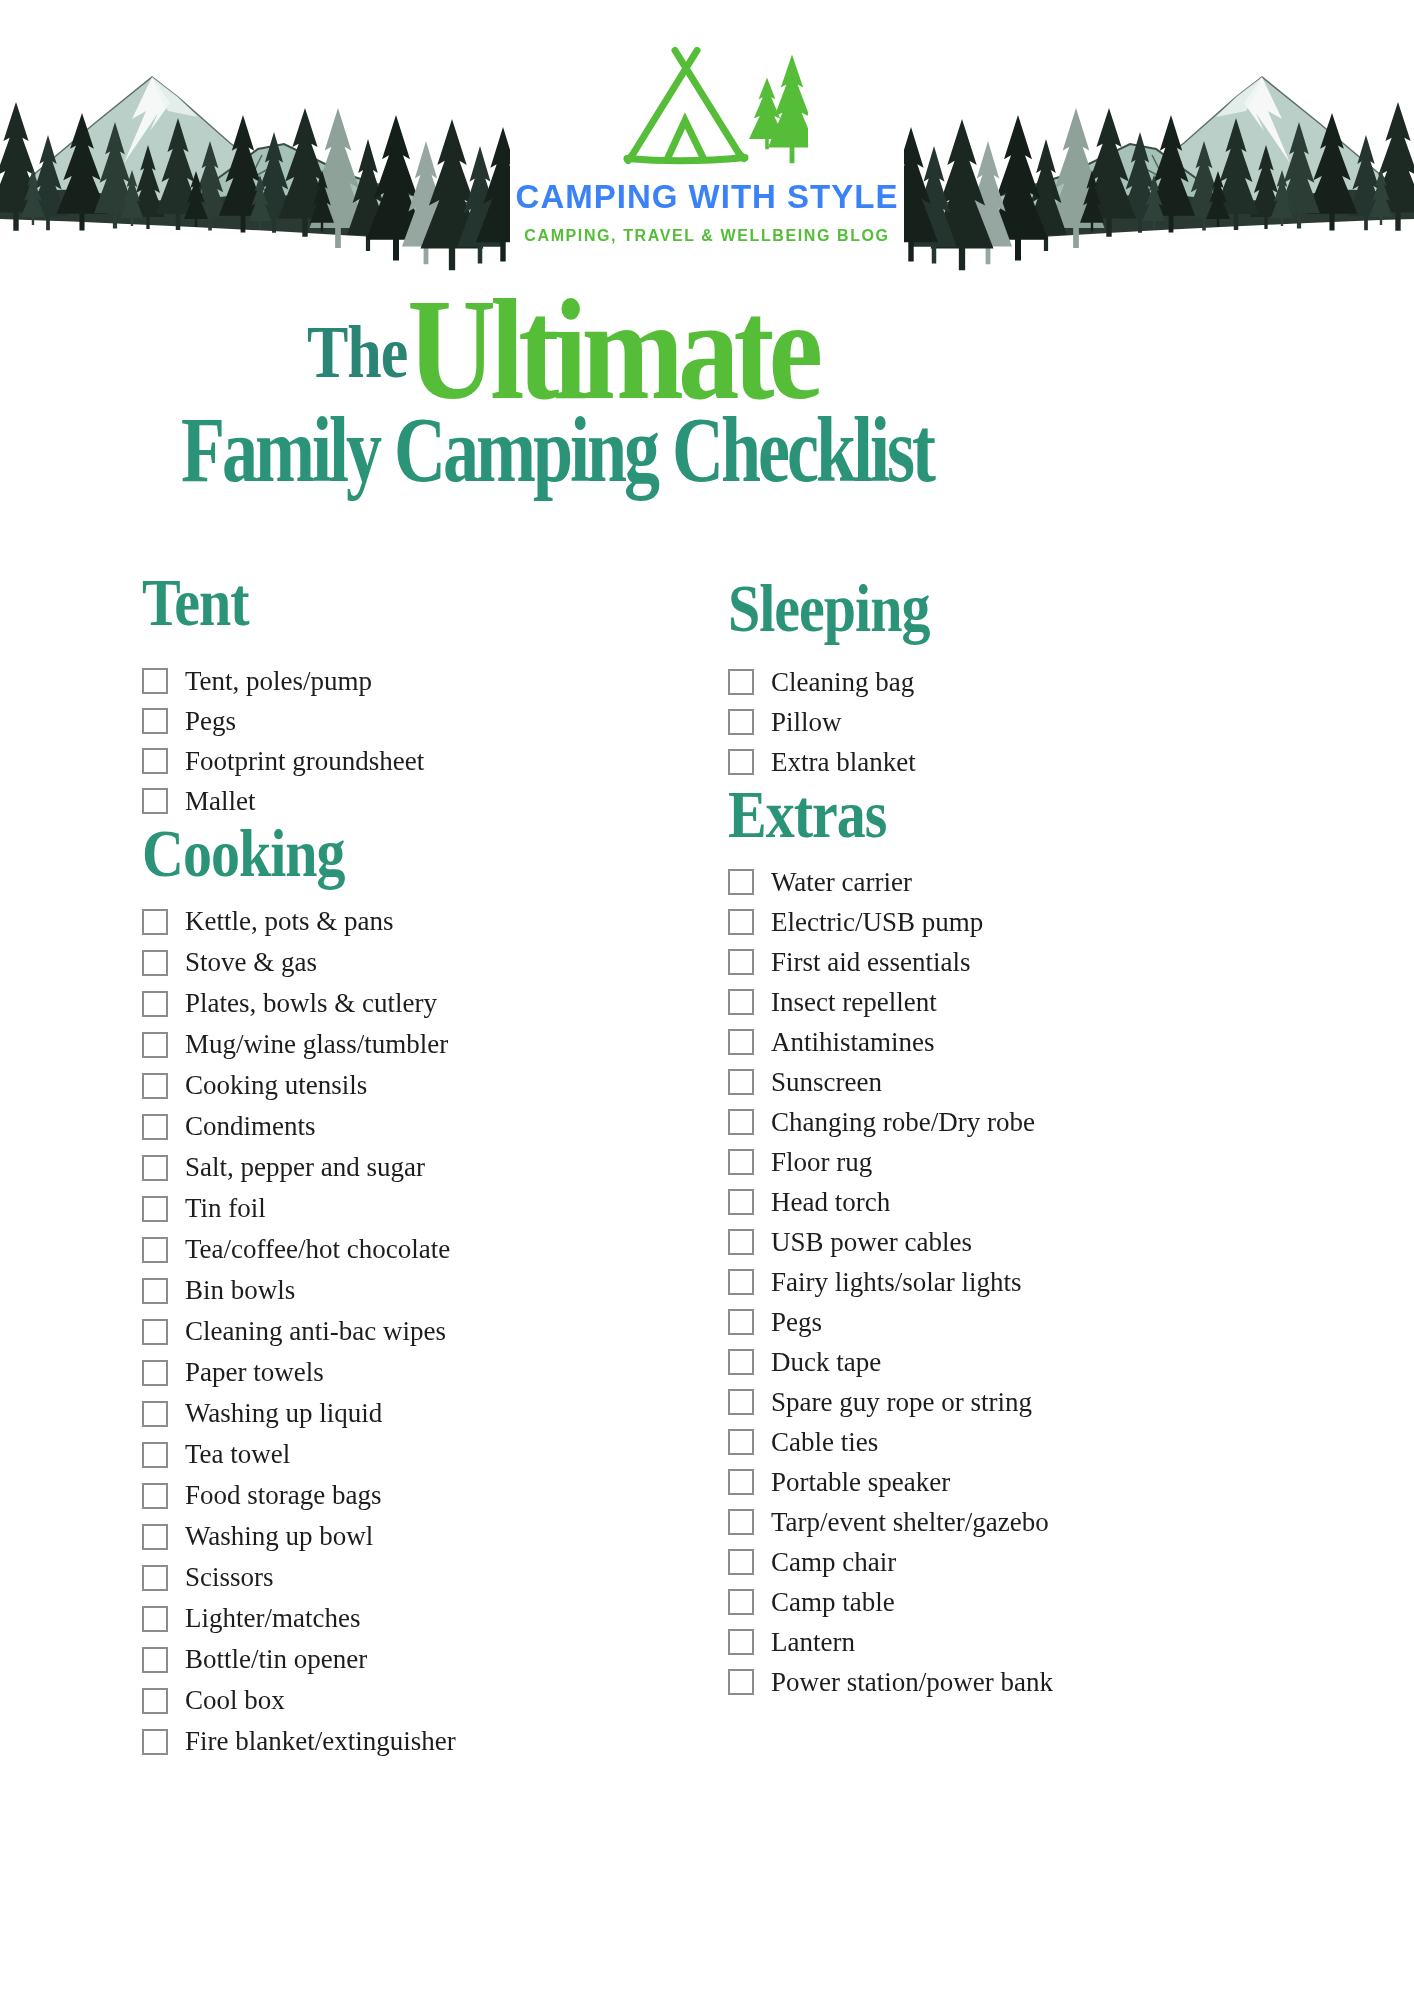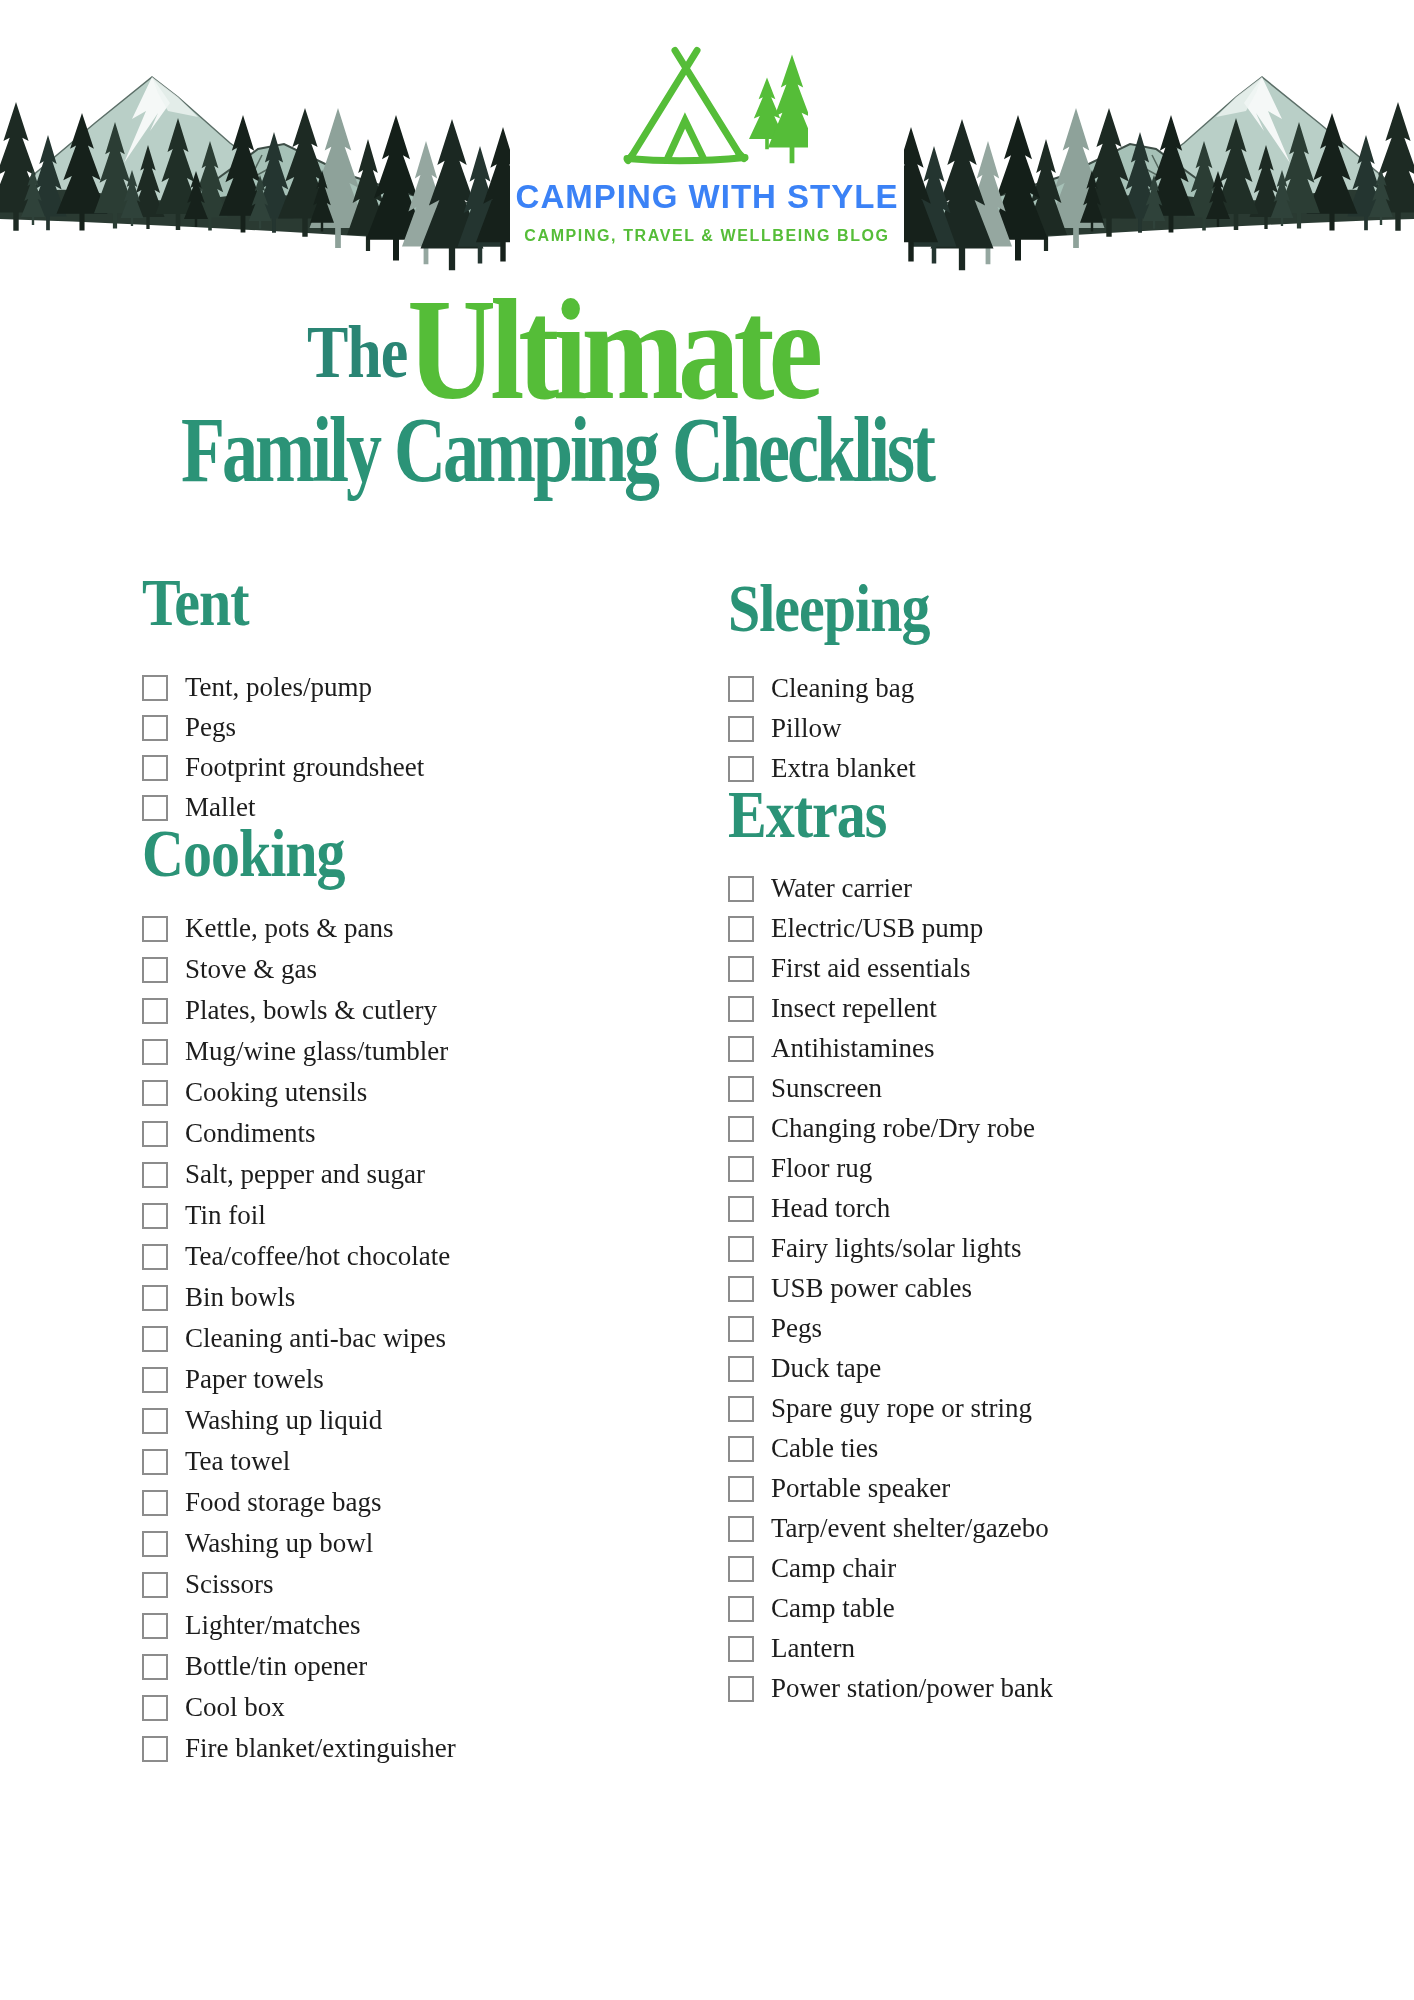--- a/index.html
+++ b/index.html
@@ -29,21 +29,21 @@
                transform:translateX(-50%) scale(1,1.3);transform-origin:50% 0;
                font-weight:bold;font-size:72px;letter-spacing:-3px;color:#2b9377;}
 
   
   .col{position:absolute;}
   .col-left{left:142px;top:570px;width:470px;}
   .col-right{left:728px;top:576px;width:620px;}
   h2.section{margin:0;font-size:58px;line-height:1;font-weight:bold;color:#2b9377;
              letter-spacing:-1px;transform:scale(1,1.15);transform-origin:0 0;}
   .rows{margin:0;}
-  .row{display:flex;align-items:flex-end;gap:17px;}
+  .row{display:flex;align-items:center;gap:17px;}
   .rows-40 .row{height:40px;}
   .rows-41 .row{height:41px;}
   .cb{width:26px;height:26px;box-sizing:border-box;border:2px solid #8c8c8c;
       background:#ffffff;flex:none;}
   .item-label{font-size:27px;line-height:1;color:#1d1d1d;white-space:nowrap;}
 
   
   .m-tent-items{margin-top:33px;}
   .m-cooking-head{margin-top:55px;}
   .m-cooking-items{margin-top:22px;}
@@ -324,26 +324,26 @@
           <span class="item-label">Floor rug</span>
         </div>
 
         <div class="row">
           <span class="cb"></span>
           <span class="item-label">Head torch</span>
         </div>
 
         <div class="row">
           <span class="cb"></span>
+          <span class="item-label">USB power cables</span>
+        </div>
+
+        <div class="row">
+          <span class="cb"></span>
           <span class="item-label">Fairy lights/solar lights</span>
-        </div>
-
-        <div class="row">
-          <span class="cb"></span>
-          <span class="item-label">USB power cables</span>
         </div>
 
         <div class="row">
           <span class="cb"></span>
           <span class="item-label">Pegs</span>
         </div>
 
         <div class="row">
           <span class="cb"></span>
           <span class="item-label">Duck tape</span>

